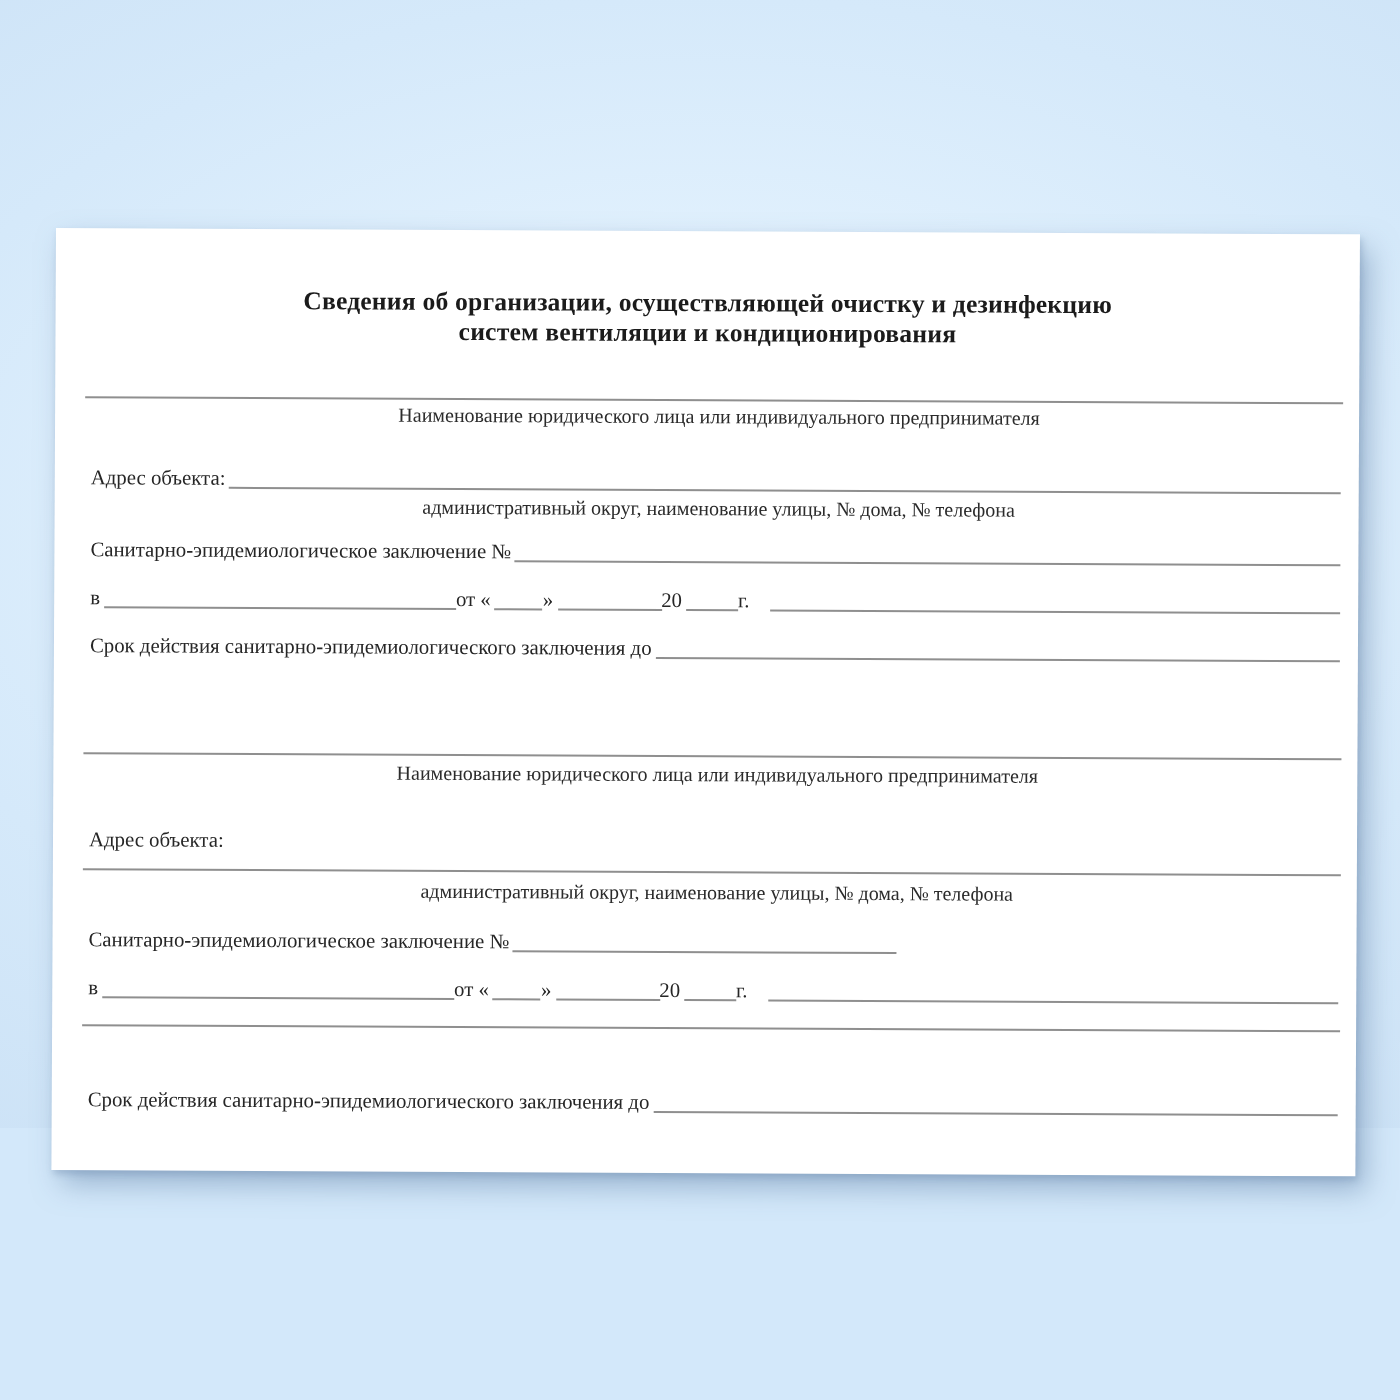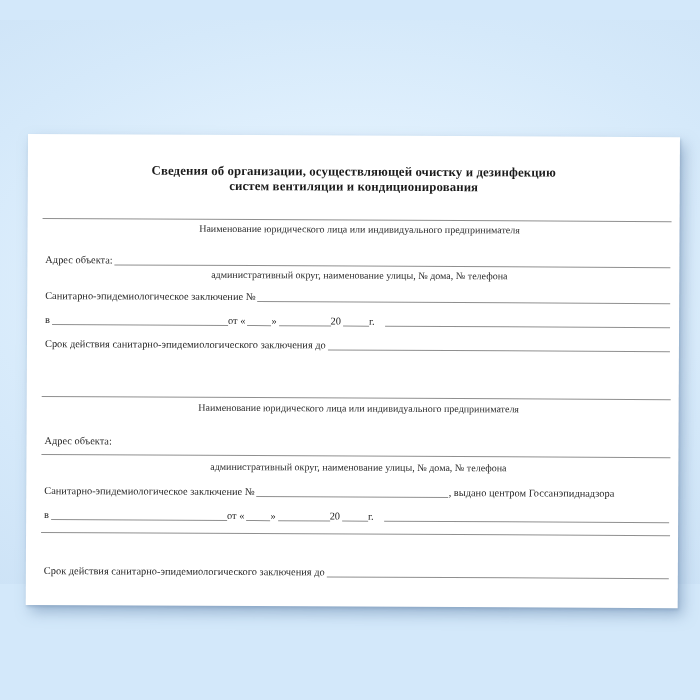--- a/index.html
+++ b/index.html
@@ -5,21 +5,20 @@
   html,body{margin:0;padding:0;}
   body{
     width:700px;height:700px;overflow:hidden;
     font-family:"Liberation Serif","DejaVu Serif",serif;
     background:#d3e8fa;
   }
   .scene{
     position:relative;width:700px;height:564px;
     background:
       radial-gradient(90% 70% at 50% 46%, #ecf6fe 0%, #e0f0fd 36%, #d5e9fa 66%, #cce2f6 100%);
-    margin-top: 20px;
   }
   .paper{
     position:absolute;left:28px;top:114px;width:652px;height:471px;
     background:#ffffff;
     transform:rotate(0.28deg);
     transform-origin:top left;
     box-shadow:
       1px 2px 3px rgba(108,138,173,0.35),
       5px 7px 14px rgba(100,132,170,0.5);
     color:#262626;
@@ -101,21 +100,20 @@
 
     <div class="row" style="top:301px">
       <span class="lbl">Адрес объекта:</span>
     </div>
     <div class="hline" style="top:320px"></div>
     <div class="caption" style="top:326px">административный округ, наименование улицы, № дома, № телефона</div>
 
     <div class="row" style="top:351px">
       <span class="lbl">Санитарно-эпидемиологическое заключение №</span>
       <span class="fill w192"></span>
-      <span class="lbl">, выдано центром Госсанэпиднадзора</span>
     </div>
 
     <div class="row" style="top:375px">
       <span class="lbl">в</span>
       <span class="fill w176"></span>
       <span class="lbl">от «</span>
       <span class="fill w24"></span>
       <span class="lbl">»</span>
       <span class="fill w52"></span>
       <span class="lbl">20</span>

